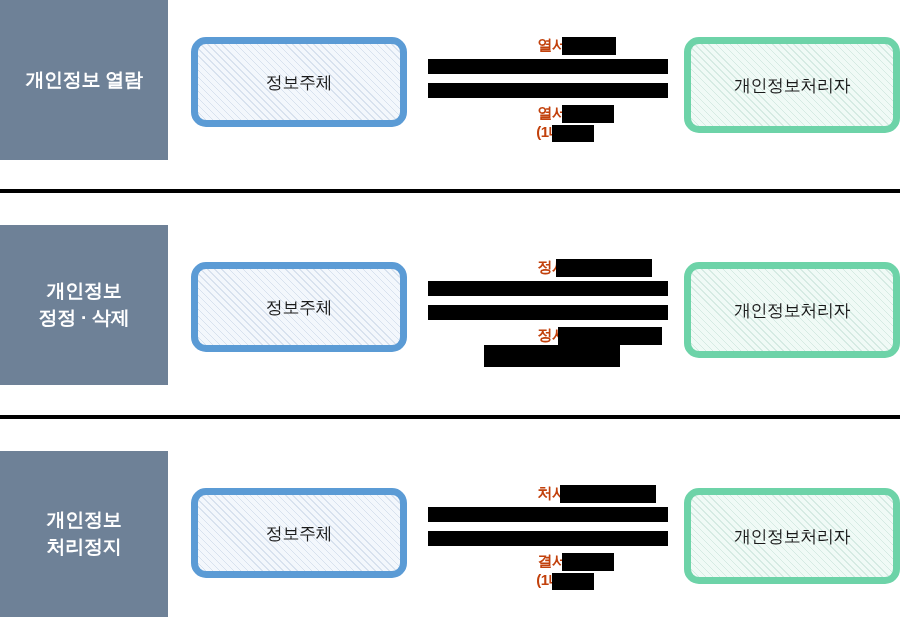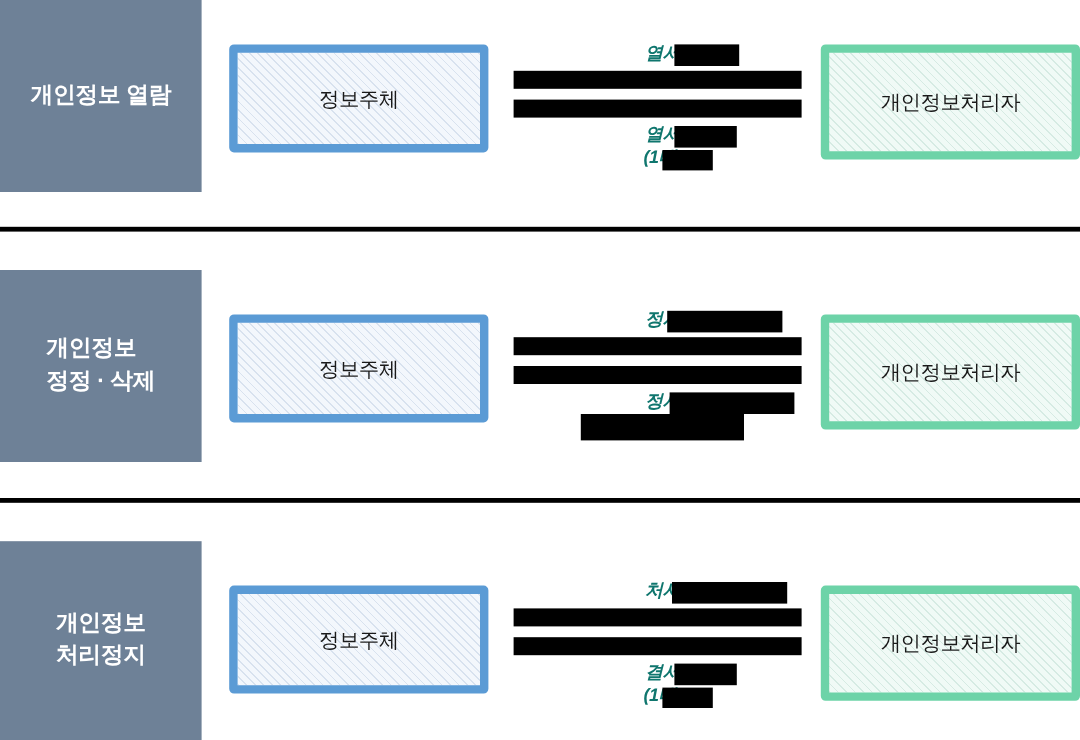--- a/index.html
+++ b/index.html
@@ -19,32 +19,33 @@
   }
   #div-0{top:189px;}
   #div-1{top:415px;}
 
   
   .side-label{
     position:absolute;left:0;width:168px;
     background:#6E8197;
     color:#ffffff;
     display:flex;align-items:center;justify-content:center;
+    text-align:center;
     font-size:19px;font-weight:bold;line-height:1.42;
     letter-spacing:-0.3px;
     white-space:pre-line;
   }
   #sec-0 .side-label{top:0;height:160px;}
   #sec-1 .side-label{top:31px;height:160px;}
   #sec-2 .side-label{top:31px;height:166px;}
 
   
   .actor{
     position:absolute;
-    border-radius:4px;
+    border-radius:15px;
     display:flex;align-items:center;justify-content:center;
     font-size:17px;color:#1a1a1a;letter-spacing:-0.4px;
     box-sizing:border-box;
   }
   .actor .actor-label{position:relative;z-index:2;}
   .actor-subject{
     left:191px;width:216px;height:90px;
     border:7px solid #5B9BD5;
     background:
       repeating-linear-gradient(45deg,
@@ -69,23 +70,23 @@
   #sec-1 .actor{top:68px;}
   #sec-2 .actor{top:68px;}
 
   
   .flow{position:absolute;left:420px;width:264px;text-align:center;}
   #sec-0 .flow{top:36px;}
   #sec-1 .flow{top:64px;}
   #sec-2 .flow{top:64px;}
 
   .flow-label{
-    font-size:15px;font-weight:bold;color:#0f766e;
+    font-size:15px;font-weight:bold;color:#c2410c;
     line-height:1.25;letter-spacing:-0.5px;
-    position:relative;display:block;font-style:italic;
+    position:relative;display:block;
   }
   .flow-label .seg{position:relative;display:inline-block;}
   
   .redact{
     position:absolute;background:#000000;display:block;
   }
 
   .arrow-bar{
     height:15px;background:#000000;margin:4px 0 0 8px;width:240px;
   }

